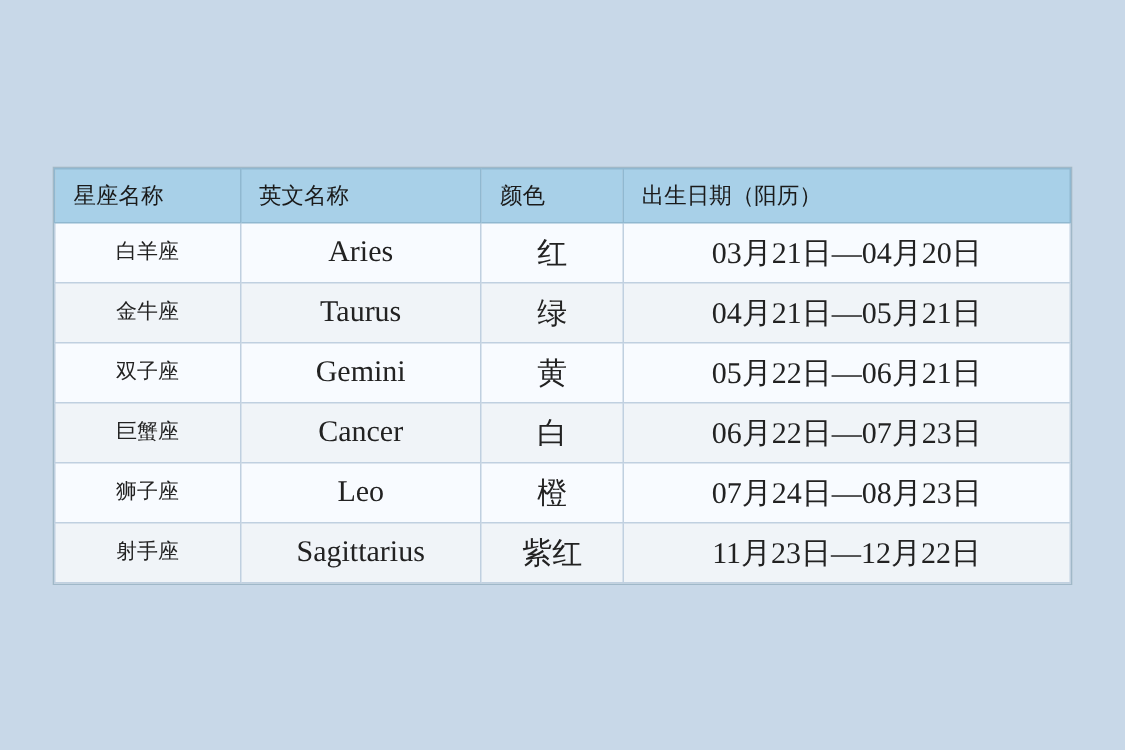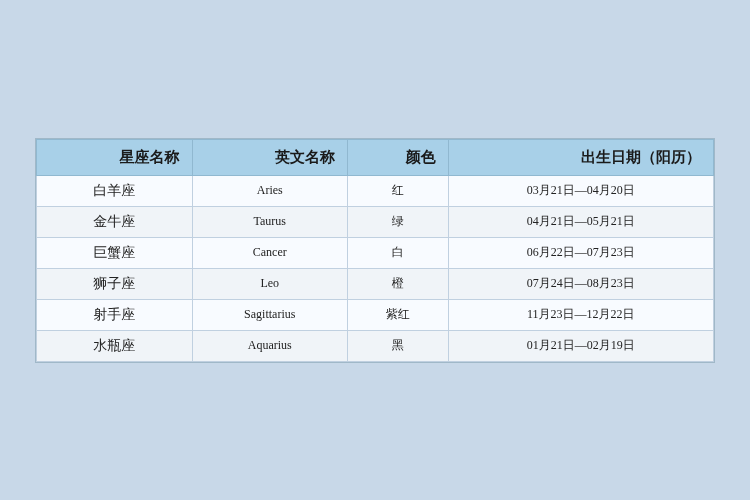--- a/index.html
+++ b/index.html
@@ -29,39 +29,39 @@
       border-collapse: collapse;
     }
 
     thead tr {
       background-color: #a8d0e8;
     }
 
     thead th {
       border: 1px solid #90b8d0;
       padding: 8px 12px;
-      text-align: right;
+      text-align: left;
       font-size: 15px;
-      font-weight: bold;
+      font-weight: normal;
       color: #1a1a1a;
     }
 
     tbody tr {
       background-color: #f8fbff;
     }
 
     tbody tr:nth-child(even) {
       background-color: #f0f4f8;
     }
 
     tbody td {
       border: 1px solid #c0d0e0;
       padding: 6px 12px;
       text-align: center;
-      font-size: 12px;
+      font-size: 20px;
       color: #222;
     }
 
     td.chinese-name {
       font-size: 14px;
     }
 
     td.english-name {
       font-style: normal;
     }
@@ -86,38 +86,38 @@
           <td>红</td>
           <td>03月21日—04月20日</td>
         </tr>
         <tr>
           <td class="chinese-name">金牛座</td>
           <td class="english-name">Taurus</td>
           <td>绿</td>
           <td>04月21日—05月21日</td>
         </tr>
         <tr>
+          <td class="chinese-name">双子座</td>
+          <td class="english-name">Gemini</td>
+          <td>黄</td>
+          <td>05月22日—06月21日</td>
+        </tr>
+        <tr>
           <td class="chinese-name">巨蟹座</td>
           <td class="english-name">Cancer</td>
           <td>白</td>
           <td>06月22日—07月23日</td>
         </tr>
         <tr>
           <td class="chinese-name">狮子座</td>
           <td class="english-name">Leo</td>
           <td>橙</td>
           <td>07月24日—08月23日</td>
         </tr>
         <tr>
           <td class="chinese-name">射手座</td>
           <td class="english-name">Sagittarius</td>
           <td>紫红</td>
           <td>11月23日—12月22日</td>
         </tr>
-        <tr>
-          <td class="chinese-name">水瓶座</td>
-          <td class="english-name">Aquarius</td>
-          <td>黑</td>
-          <td>01月21日—02月19日</td>
-        </tr>
       </tbody>
   </table>
 </div>
 
 </body></html>

